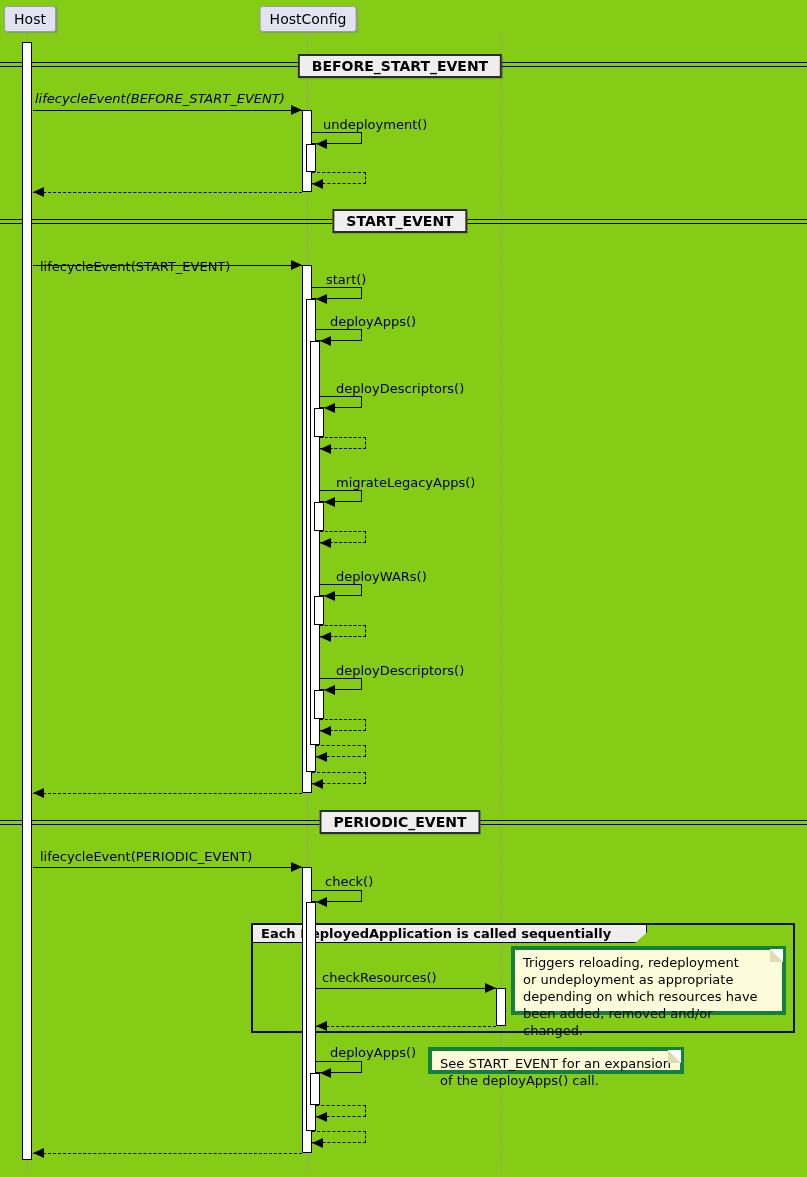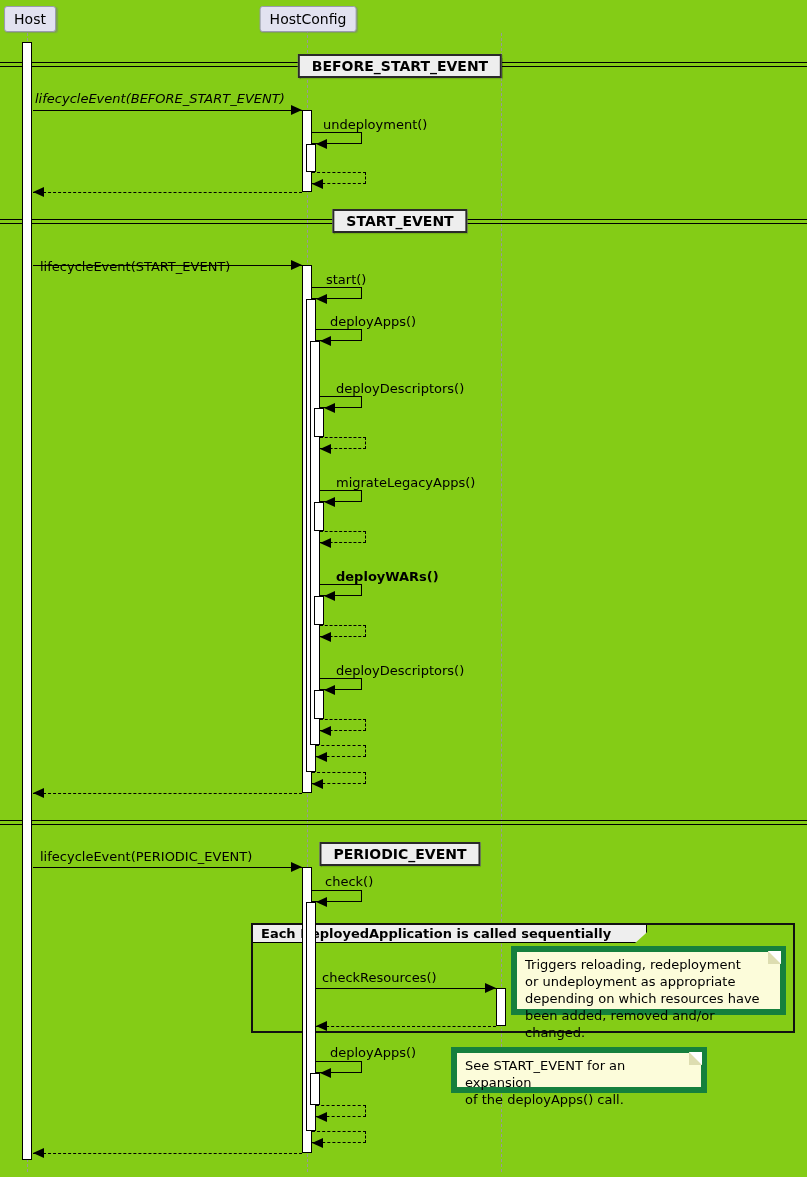--- a/index.html
+++ b/index.html
@@ -22,21 +22,21 @@
   .ah-r{position:absolute;width:0;height:0;border-top:5px solid transparent;
         border-bottom:5px solid transparent;border-left:11px solid #000;z-index:4;}
   .ah-l{position:absolute;width:0;height:0;border-top:5px solid transparent;
         border-bottom:5px solid transparent;border-right:11px solid #000;z-index:4;}
   .msg{position:absolute;font-size:13px;white-space:nowrap;z-index:6;}
   .group{position:absolute;border:2px solid #111;box-sizing:border-box;z-index:2;background:transparent;}
   .ghead{position:absolute;left:0;top:0;height:18px;background:#EEEEEE;border-bottom:1px solid #000;
          border-right:1px solid #000;box-sizing:border-box;font-weight:bold;font-size:13px;
          padding:1px 14px 0 8px;white-space:nowrap;
          clip-path:polygon(0 0,100% 0,100% 40%,97% 100%,0 100%);}
-  .note{position:absolute;background:#FCFCDA;border:6px solid #15803d;box-sizing:border-box;
+  .note{position:absolute;background:#FCFCDA;border:4px solid #15803d;box-sizing:border-box;
         font-size:13px;line-height:17px;padding:4px 8px;white-space:pre-line;z-index:4;}
   .note::before{content:"";position:absolute;top:-1px;right:-1px;border-style:solid;
         border-width:0 13px 13px 0;border-color:#fff #fff #ddddb0 transparent;}
 </style>
 </head>
 <body>
 
 <div class="diagram">
 
   <div class="lifeline" style="left:27px;top:33px;height:1139px;"></div>
@@ -49,21 +49,21 @@
   <div class="divline" style="top:62px;"></div>
   <div class="divline" style="top:66px;"></div>
   <div class="divbox" style="top:54px;">BEFORE_START_EVENT</div>
 
   <div class="divline" style="top:219px;"></div>
   <div class="divline" style="top:223px;"></div>
   <div class="divbox" style="top:209px;">START_EVENT</div>
 
   <div class="divline" style="top:820px;"></div>
   <div class="divline" style="top:824px;"></div>
-  <div class="divbox" style="top:810px;margin-top:32px;">PERIODIC_EVENT</div>
+  <div class="divbox" style="top:810px;">PERIODIC_EVENT</div>
 
   <div class="msg" style="left:35px;top:91px;font-style:italic;">lifecycleEvent(BEFORE_START_EVENT)</div>
   <div class="hline" style="left:33px;top:110px;width:269px;"></div>
   <div class="ah-r" style="left:291px;top:105px;"></div>
 
   <div class="msg" style="left:323px;top:117px;">undeployment()</div>
   <div class="hook" style="left:312px;top:132px;width:50px;"></div>
   <div class="ah-l" style="left:316px;top:139px;"></div>
   <div class="hook dash" style="left:312px;top:172px;width:54px;"></div>
   <div class="ah-l" style="left:312px;top:179px;"></div>
@@ -88,21 +88,21 @@
   <div class="ah-l" style="left:324px;top:403px;"></div>
   <div class="hook dash" style="left:320px;top:437px;width:46px;"></div>
   <div class="ah-l" style="left:320px;top:444px;"></div>
 
   <div class="msg" style="left:336px;top:475px;">migrateLegacyApps()</div>
   <div class="hook" style="left:320px;top:490px;width:42px;"></div>
   <div class="ah-l" style="left:324px;top:497px;"></div>
   <div class="hook dash" style="left:320px;top:531px;width:46px;"></div>
   <div class="ah-l" style="left:320px;top:538px;"></div>
 
-  <div class="msg" style="left:336px;top:569px;font-weight:bold;">deployWARs()</div>
+  <div class="msg" style="left:336px;top:569px;">deployWARs()</div>
   <div class="hook" style="left:320px;top:584px;width:42px;"></div>
   <div class="ah-l" style="left:324px;top:591px;"></div>
   <div class="hook dash" style="left:320px;top:625px;width:46px;"></div>
   <div class="ah-l" style="left:320px;top:632px;"></div>
 
   <div class="msg" style="left:336px;top:663px;">deployDescriptors()</div>
   <div class="hook" style="left:320px;top:678px;width:42px;"></div>
   <div class="ah-l" style="left:324px;top:685px;"></div>
   <div class="hook dash" style="left:320px;top:719px;width:46px;"></div>
   <div class="ah-l" style="left:320px;top:726px;"></div>
@@ -137,21 +137,21 @@
 
   <div class="note" style="left:511px;top:946px;width:275px;height:69px;">Triggers reloading, redeployment
 or undeployment as appropriate
 depending on which resources have
 been added, removed and/or changed.</div>
 
   <div class="msg" style="left:330px;top:1045px;">deployApps()</div>
   <div class="hook" style="left:316px;top:1061px;width:46px;"></div>
   <div class="ah-l" style="left:320px;top:1068px;"></div>
 
-  <div class="note" style="left:451px;top:1047px;width:256px;height:46px;">See START_EVENT for an expansion
+  <div class="note" style="left:428px;top:1047px;width:256px;height:27px;">See START_EVENT for an expansion
 of the deployApps() call.</div>
 
   <div class="hook dash" style="left:316px;top:1105px;width:50px;"></div>
   <div class="ah-l" style="left:316px;top:1112px;"></div>
   <div class="hook dash" style="left:312px;top:1131px;width:54px;"></div>
   <div class="ah-l" style="left:312px;top:1138px;"></div>
 
   <div class="hline dash" style="left:33px;top:1153px;width:269px;"></div>
   <div class="ah-l" style="left:33px;top:1148px;"></div>
 

